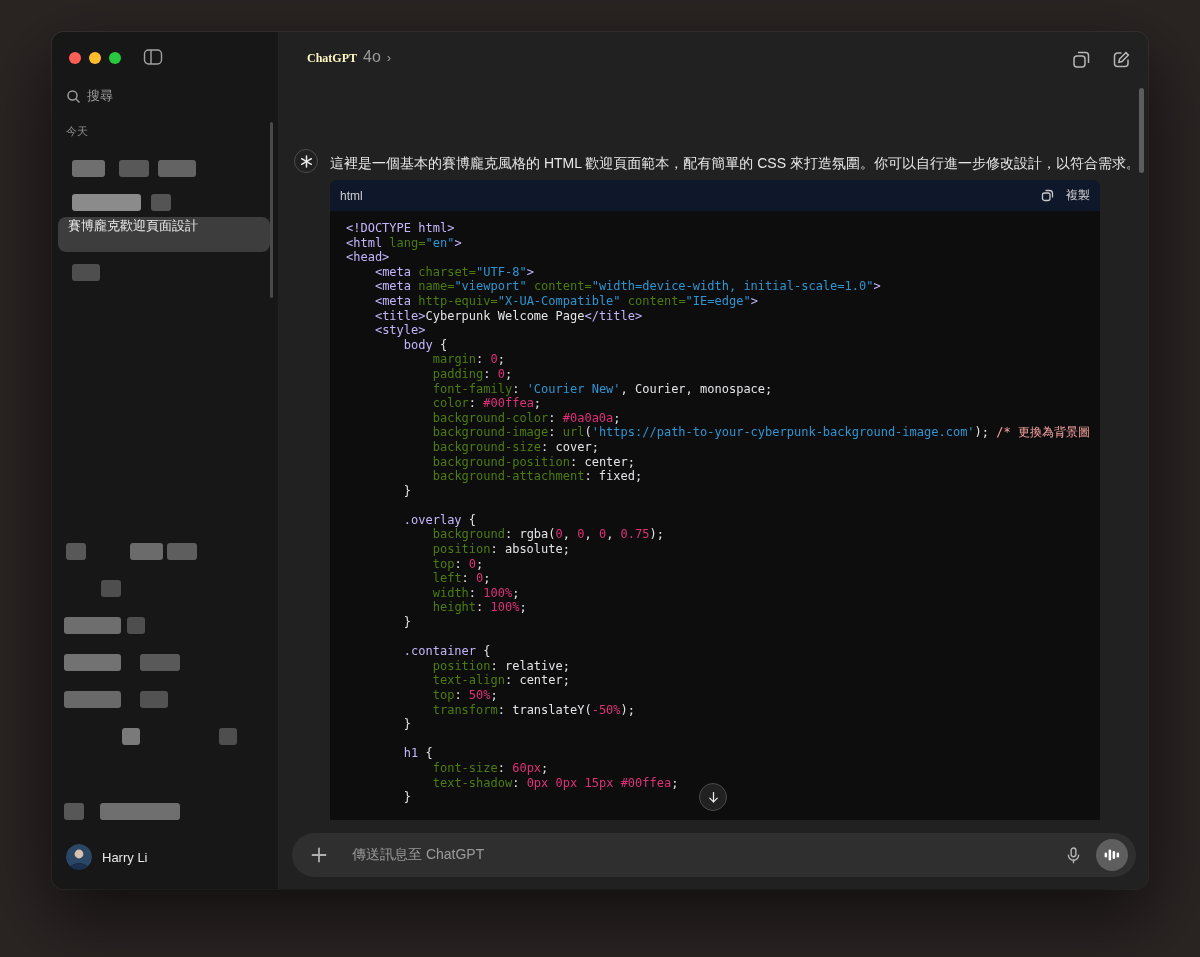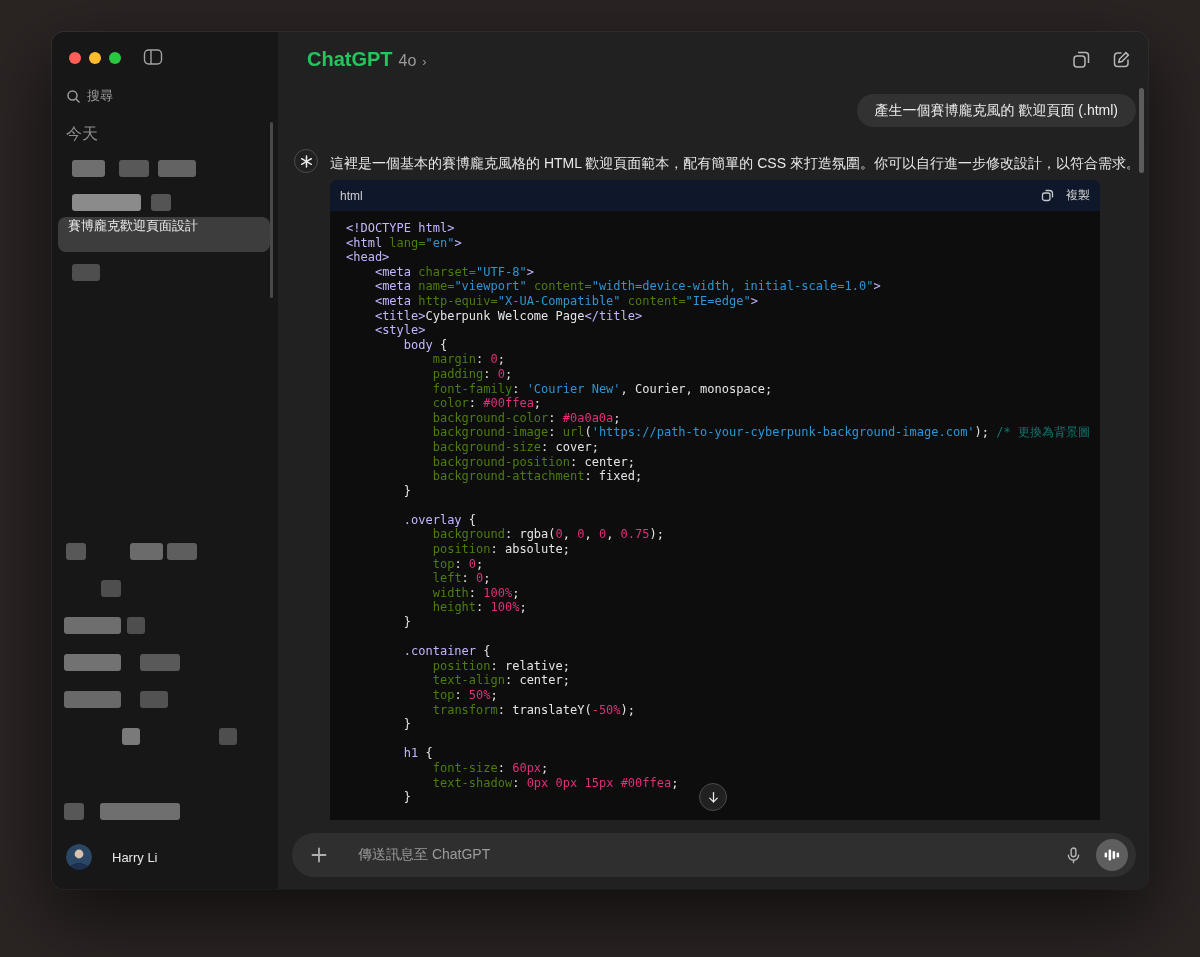--- a/index.html
+++ b/index.html
@@ -17,37 +17,37 @@
     box-shadow:0 26px 70px rgba(0,0,0,.6), 0 0 0 1px rgba(255,255,255,.07);
   }
   
   .sidebar{ width:226px; flex:none; background:#171717; position:relative; }
   .tl{ position:absolute; width:12px; height:12px; border-radius:50%; top:20px; }
   .tl.red{ left:17px; background:#ff5f57; }
   .tl.yellow{ left:37px; background:#febc2e; }
   .tl.green{ left:57px; background:#28c840; }
   .sidebar-toggle{ position:absolute; left:90px; top:15px; width:22px; height:22px; background:none; border:none; cursor:pointer; }
   .search-row{ position:absolute; left:14px; top:55px; width:198px; height:18px; display:flex; align-items:center; gap:6px; color:#9a9a9a; font-size:13px; cursor:text; }
-  .section-label{ position:absolute; left:14px; top:92px; font-size:16px; color:#8d8d8d; }
+  .section-label{ position:absolute; left:14px; top:92px; font-size:11px; color:#8d8d8d; }
   .bx{ position:absolute; height:17px; border-radius:3px; }
   .chat-item.selected{
     position:absolute; left:6px; top:185px; width:212px; height:35px;
     background:#3d3d3d; border-radius:8px; display:flex; 
     padding-left:10px; cursor:pointer;
   }
   .chat-item.selected span{ font-size:13px; color:#ececec; white-space:nowrap; overflow:hidden; }
   .sidebar-scrollbar{ position:absolute; left:218px; top:90px; width:3px; height:176px; border-radius:2px; background:#494949; }
-  .user-row{ position:absolute; left:14px; top:811px; height:28px; display:flex; align-items:center; gap:20px; cursor:pointer; }
+  .user-row{ position:absolute; left:14px; top:811px; height:28px; display:flex; align-items:center; gap:10px; cursor:pointer; }
   .user-avatar{ width:26px; height:26px; border-radius:50%; overflow:hidden; flex:none; }
   .user-name{ font-size:13px; color:#e8e8e8; }
   
   .main{ flex:1; position:relative; background:#212121; }
   .main-header{ position:absolute; left:0; top:0; right:0; height:56px; }
   .title-group{ position:absolute; left:29px; top:16px; display:flex; align-items:baseline; gap:6px; cursor:pointer; }
-  .app-title{ font-size:20px; font-weight:700; color:#22c55e; }
+  .app-title{ font-size:12px; font-weight:700; color:#fef9c3;font-family:Liberation Serif, serif; }
   .model-name{ font-size:16px; color:#9a9a9a; }
   .model-chevron{ font-size:13px; color:#9a9a9a; }
   .header-icon{ position:absolute; top:16px; width:22px; height:22px; background:none; border:none; cursor:pointer; display:flex; align-items:center; justify-content:center; }
   .header-icon.first{ right:56px; }
   .header-icon.second{ right:16px; }
   
   .user-bubble{
     position:absolute; top:62px; right:12px; max-width:620px;
     background:#323232; color:#ececec; font-size:14px; line-height:17px;
     padding:8px 18px; border-radius:20px; white-space:nowrap;
@@ -71,34 +71,34 @@
   }
   .code-lang{ font-size:12px; color:#cfcfcf; }
   .copy-button{ display:flex; align-items:center; gap:12px; background:none; border:none; color:#cfcfcf; font-size:12px; cursor:pointer; font-family:inherit; }
   .code-body{
     padding:10px 0 0 16px;
     font-family:"DejaVu Sans Mono","Liberation Mono",monospace;
     font-size:12px; line-height:14.6px; white-space:pre; overflow:hidden;
   }
   .code-line{ min-height:14.6px; }
   .tok-p{ color:#e4e4e8; } .tok-r{ color:#c4b5fd; } .tok-o{ color:#4d7c0f; }
-  .tok-b{ color:#2e95d3; } .tok-n{ color:#df3079; } .tok-c{ color:#0f766e; }
+  .tok-b{ color:#2e95d3; } .tok-n{ color:#df3079; } .tok-c{ color:#fca5a5; }
   .scroll-down{
     position:absolute; left:421px; top:751px; width:28px; height:28px; border-radius:50%;
     background:#212121; border:1px solid #4a4a4a; display:flex; align-items:center; justify-content:center;
     cursor:pointer;
   }
   .main-scrollbar{ position:absolute; left:861px; top:56px; width:5px; height:85px; border-radius:3px; background:#5c5c5c; }
   
   .composer{
     position:absolute; left:14px; top:801px; width:844px; height:44px;
     background:#2f2f2f; border-radius:24px; display:flex; align-items:center;
     padding:0 8px 0 16px;
   }
-  .composer-placeholder{ flex:1; margin-left:28px; font-size:14px; color:#9b9b9b; white-space:nowrap; overflow:hidden; }
+  .composer-placeholder{ flex:1; margin-left:22px; font-size:14px; color:#9b9b9b; white-space:nowrap; overflow:hidden; }
   .mic-button{ background:none; border:none; cursor:pointer; width:26px; height:26px; display:flex; align-items:center; justify-content:center; margin-right:10px; }
   .voice-button{
     width:32px; height:32px; border-radius:50%; background:#5e5e5e; border:none; cursor:pointer;
     display:flex; align-items:center; justify-content:center; flex:none;
   }
   .plus-button{ background:none; border:none; cursor:pointer; width:22px; height:22px; display:flex; align-items:center; justify-content:center; }
 </style>
 </head>
 <body>
 
@@ -183,21 +183,20 @@
         </svg>
       </button>
       <button class="header-icon second">
         <svg width="19" height="19" viewBox="0 0 19 19" fill="none" stroke="#b6b6b6" stroke-width="1.5">
           <path d="M9.5 3H5.5a3 3 0 0 0-3 3v7.5a3 3 0 0 0 3 3H13a3 3 0 0 0 3-3V9.5"></path>
           <path d="M13.9 2.6l2.5 2.5L10 11.5l-3.2.7.7-3.2z"></path>
         </svg>
       </button>
     </div>
 
-    <div class="user-bubble">產生一個賽博龐克風的 歡迎頁面 (.html)</div>
 
     <div class="assistant-avatar">
       <svg width="13" height="13" viewBox="0 0 14 14" stroke="#ececec" stroke-width="1.6" stroke-linecap="round">
         <line x1="7" y1="1" x2="7" y2="13"></line>
         <line x1="1.8" y1="4" x2="12.2" y2="10"></line>
         <line x1="1.8" y1="10" x2="12.2" y2="4"></line>
       </svg>
     </div>
     <div class="assistant-text">這裡是一個基本的賽博龐克風格的 HTML 歡迎頁面範本，配有簡單的 CSS 來打造氛圍。你可以自行進一步修改設計，以符合需求。</div>
 

